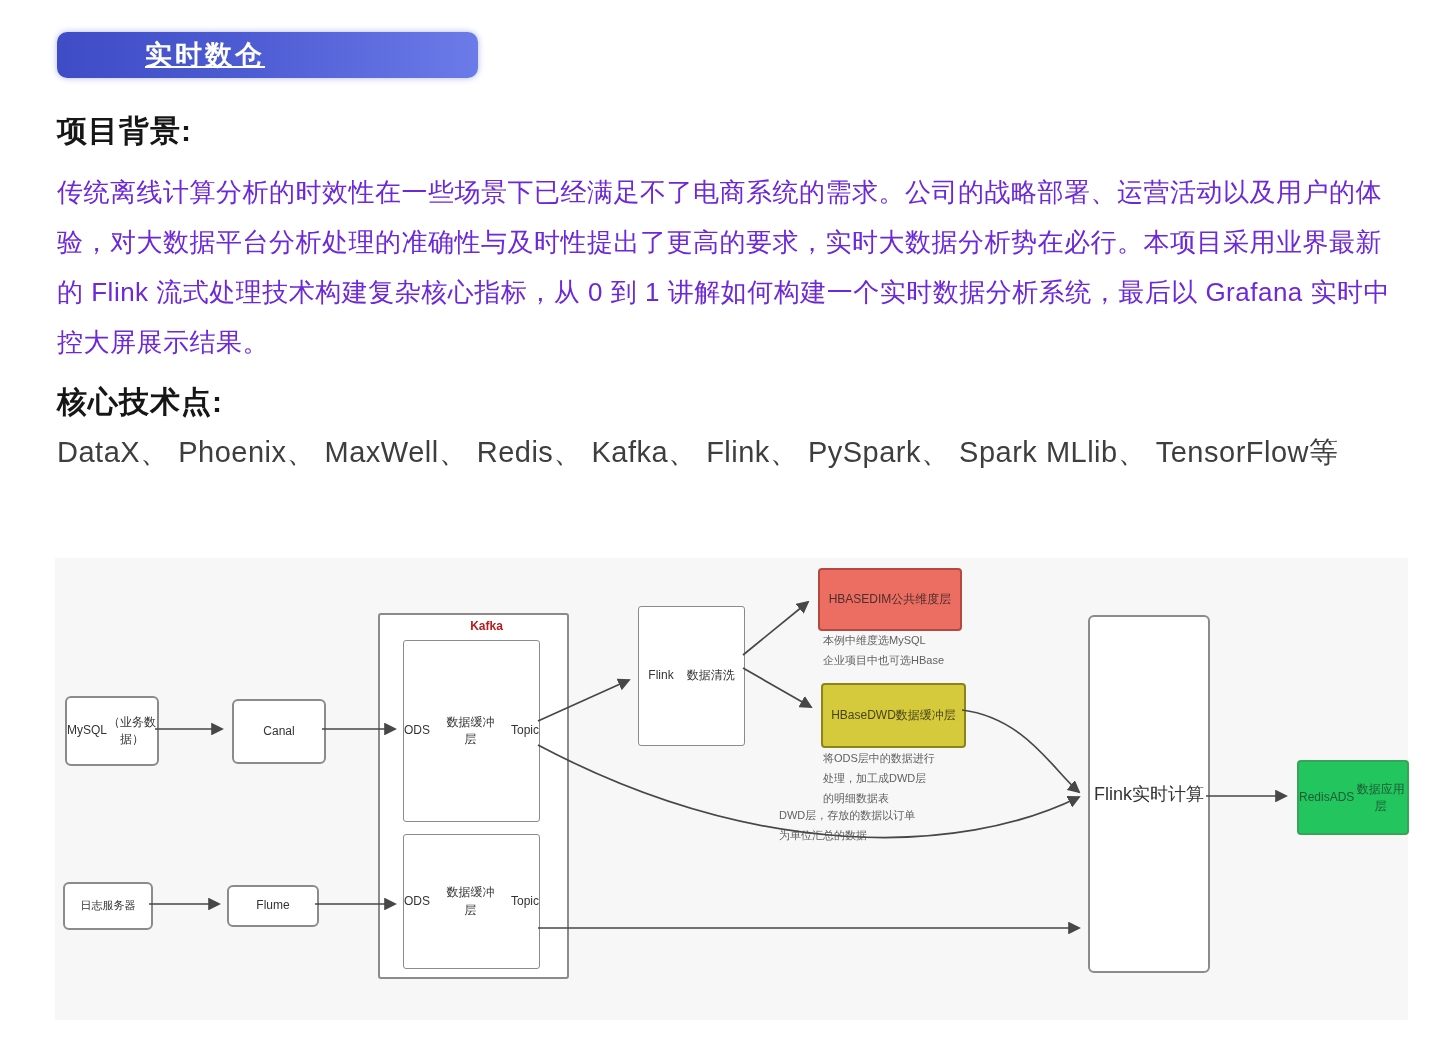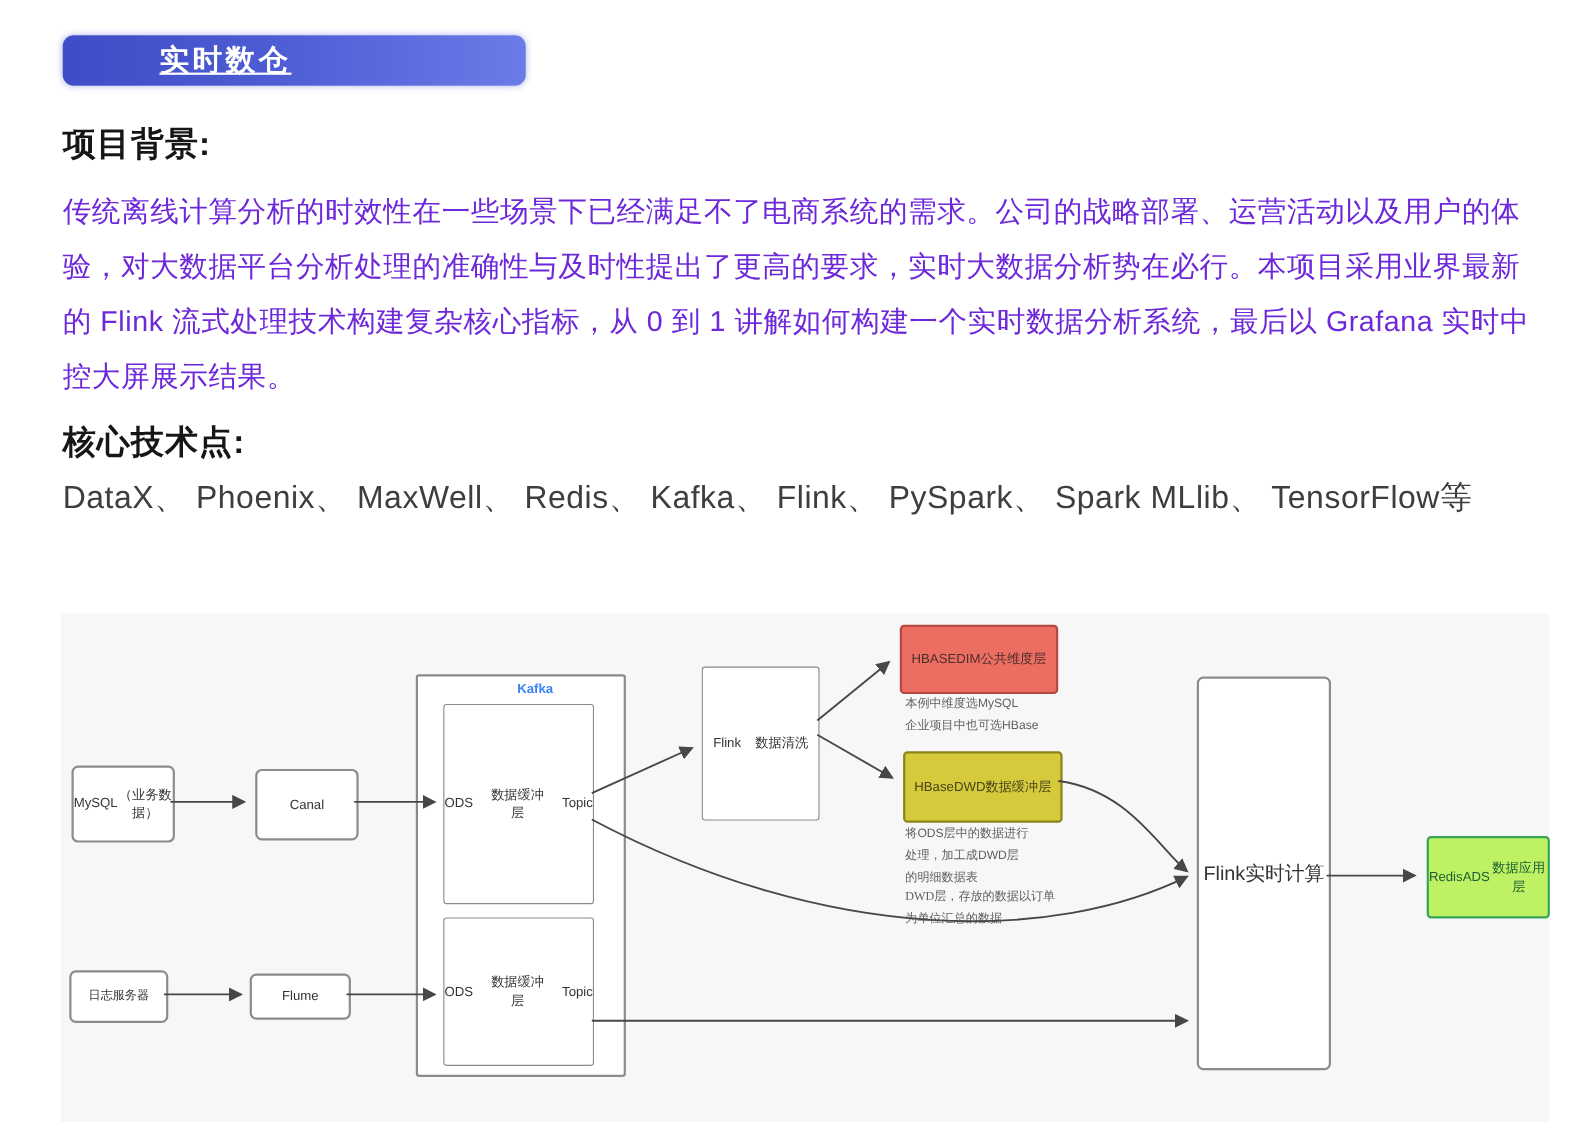--- a/index.html
+++ b/index.html
@@ -41,39 +41,39 @@
     display:flex;flex-direction:row;align-items:center;justify-content:center;
     font-size:12px;line-height:1.45;color:#333333;text-align:center;
   }
   .thin{border-width:1.5px;border-radius:3px;gap:13px;}
   .kafka{
     position:absolute;left:323px;top:55px;width:187px;height:362px;
     background:#ffffff;border:2px solid #8b8b8b;border-radius:3px;
   }
   .kafka-title{
     position:absolute;top:4px;left:0;right:0;text-align:center;
-    font-size:12px;font-weight:bold;color:#3b82f6;padding-left:26px;
+    font-size:12px;font-weight:bold;color:#b91c1c;padding-left:26px;
   }
   .n-mysql{left:10px;top:138px;width:90px;height:66px;justify-content:center;}
   .n-canal{left:177px;top:141px;width:90px;height:61px;}
   .n-log{left:8px;top:324px;width:86px;height:44px;font-size:11px;}
   .n-flume{left:172px;top:327px;width:88px;height:38px;}
   .n-ods1{left:348px;top:82px;width:135px;height:180px;}
   .n-ods2{left:348px;top:276px;width:135px;height:133px;}
   .n-fclean{left:583px;top:48px;width:105px;height:138px;}
   .n-dim{left:763px;top:10px;width:140px;height:59px;background:#ec6d62;border-color:#b5493f;color:#4b2f2a;border-radius:4px;line-height:1.35;}
   .n-dwd{left:766px;top:125px;width:141px;height:61px;background:#d4ca3c;border-color:#8b8418;color:#4a431a;border-radius:4px;line-height:1.35;}
   .n-frt{left:1033px;top:57px;width:118px;height:354px;font-size:18px;}
-  .n-ads{left:1242px;top:202px;width:108px;height:71px;background:#bef264;border-color:#38a457;color:#1d5c33;border-radius:4px;line-height:1.35;}
+  .n-ads{left:1242px;top:202px;width:108px;height:71px;background:#22c55e;border-color:#38a457;color:#1d5c33;border-radius:4px;line-height:1.35;}
   .note{
     position:absolute;font-size:11px;line-height:20px;color:#606060;text-align:left;
   }
   .note-dim{left:768px;top:72px;}
   .note-dwd1{left:768px;top:190px;}
-  .note-dwd2{left:768px;top:247px;font-family:Liberation Serif, serif;}
+  .note-dwd2{left:724px;top:247px;}
   .arrows{
     position:absolute;left:0;top:0;width:1353px;height:462px;
     pointer-events:none;z-index:5;
   }
 </style>
 </head>
 <body>
 
 <div class="badge">
   <span>实时数仓</span>

